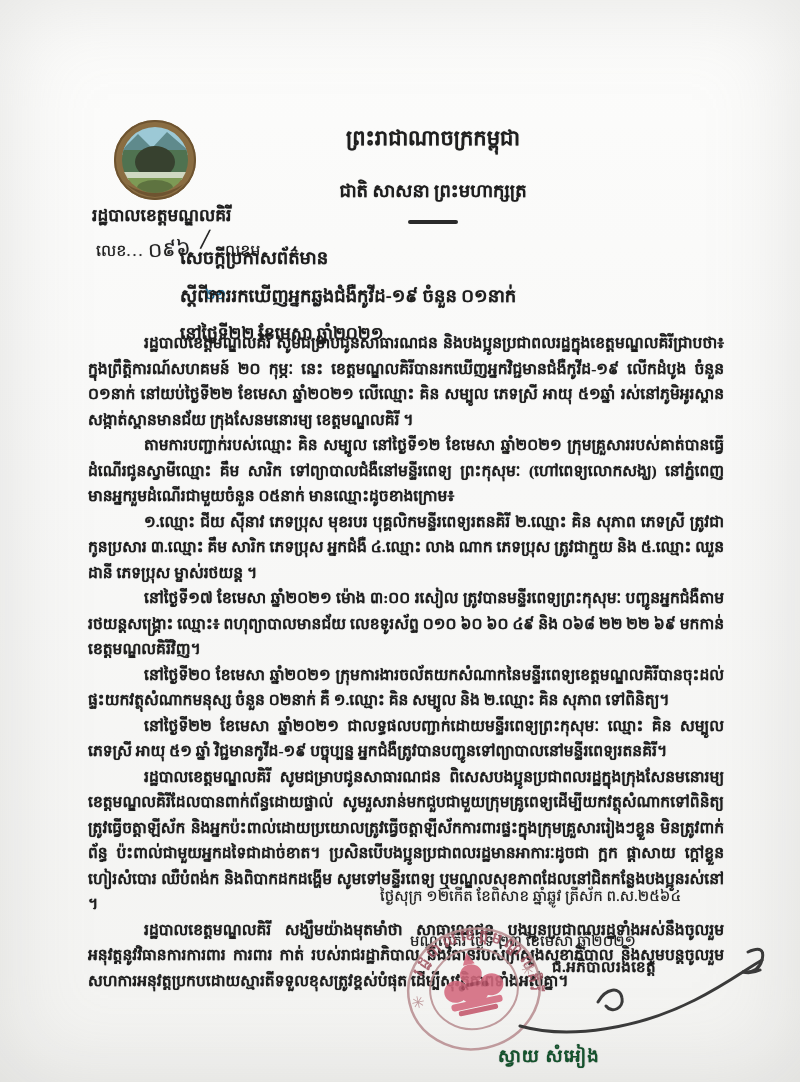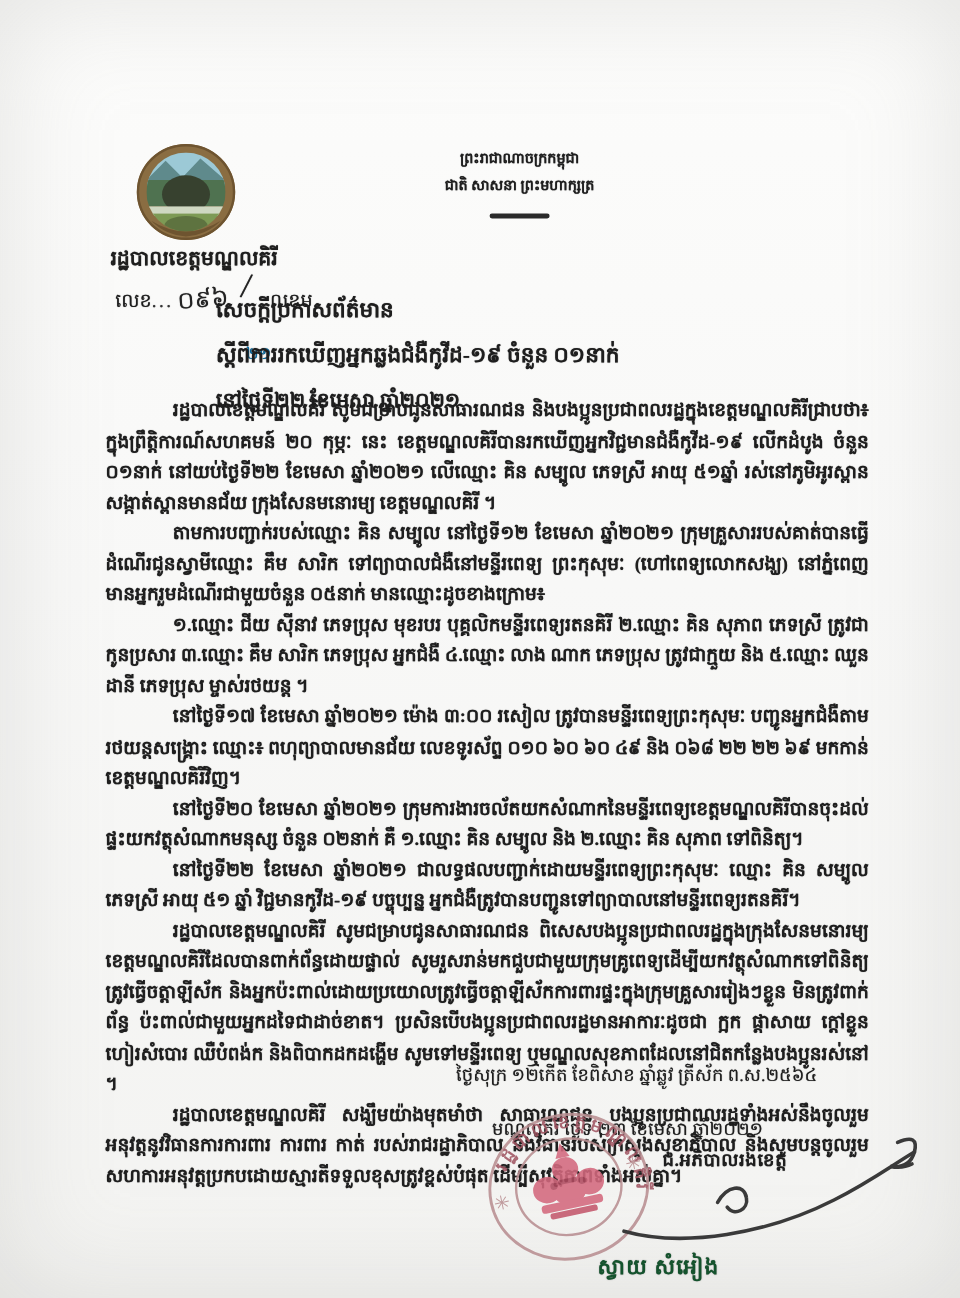--- a/index.html
+++ b/index.html
@@ -18,22 +18,22 @@
   #org-name{left:92px;top:204px;width:200px;font-size:17px;}
   #ref-line{left:96px;top:234px;width:230px;font-size:16px;}
   #ref-line .dots{letter-spacing:2px;color:#333;}
   .handnum{display:inline-block;font-size:20px;transform:rotate(-4deg);
     font-weight:normal;color:#222;}
   .frac{display:inline-block;position:relative;width:26px;height:30px;vertical-align:-8px;}
   .frac .slash{position:absolute;left:6px;top:-12px;font-size:30px;transform:rotate(8deg);color:#222;}
   .frac .yr{position:absolute;left:10px;top:8px;font-size:14px;color:#0369a1;margin-top:43px;}
   
   #kingdom{left:278px;top:124px;width:310px;text-align:center;}
-  #kingdom .l1{font-size:12px;}
-  #kingdom .l2{font-size:12px;margin-top:4px;}
+  #kingdom .l1{font-size:21px;}
+  #kingdom .l2{font-size:18px;margin-top:24px;}
   #kingdom .dash{width:50px;height:4px;background:#2a2a2a;margin:14px auto 0;border-radius:2px;}
   
   #title-block{left:180px;top:246px;width:620px;}
   #title-block .t1{font-size:18px;}
   #title-block .t2{font-size:18px;margin-top:11px;}
   #title-block .t3{font-size:17px;margin-top:11px;}
   
   #body-text{left:88px;top:330px;width:636px;}
   #body-text p{margin:0;padding:0;font-size:15.5px;line-height:25.5px;
     text-align:justify;text-indent:56px;font-weight:bold;}

